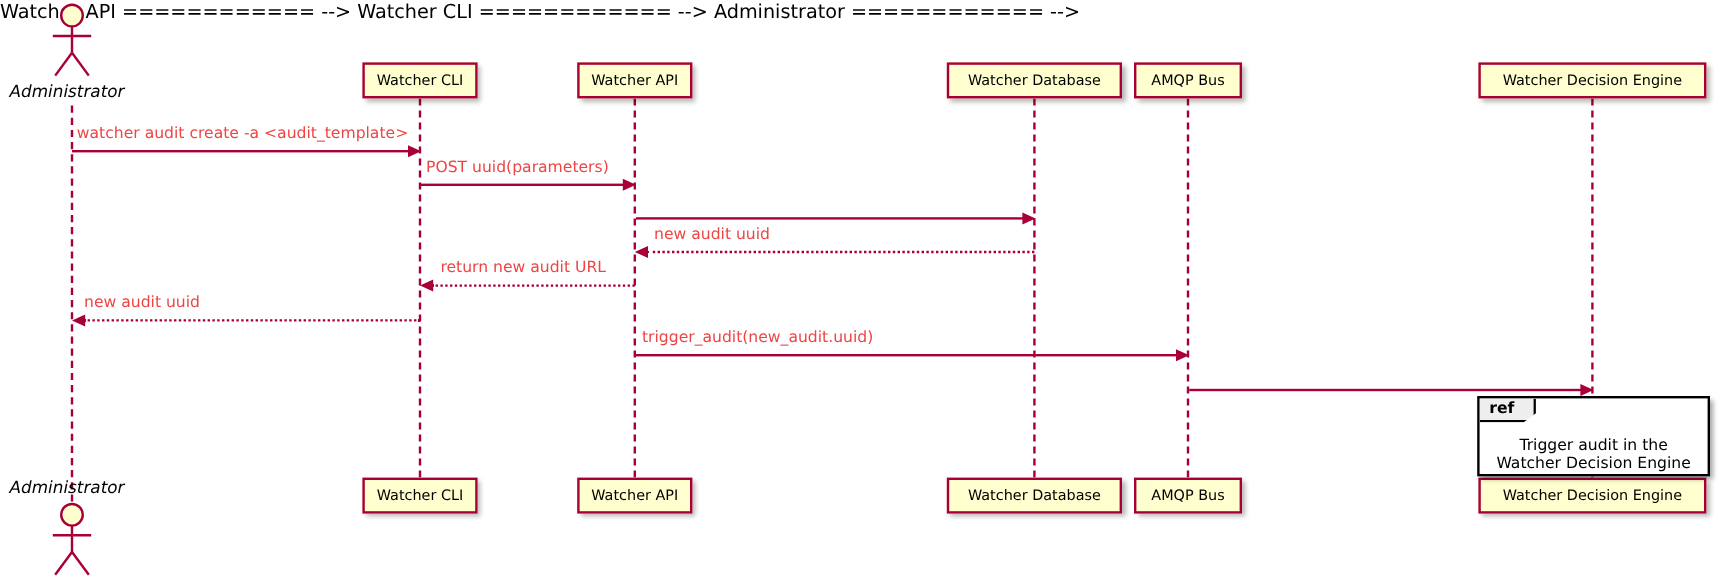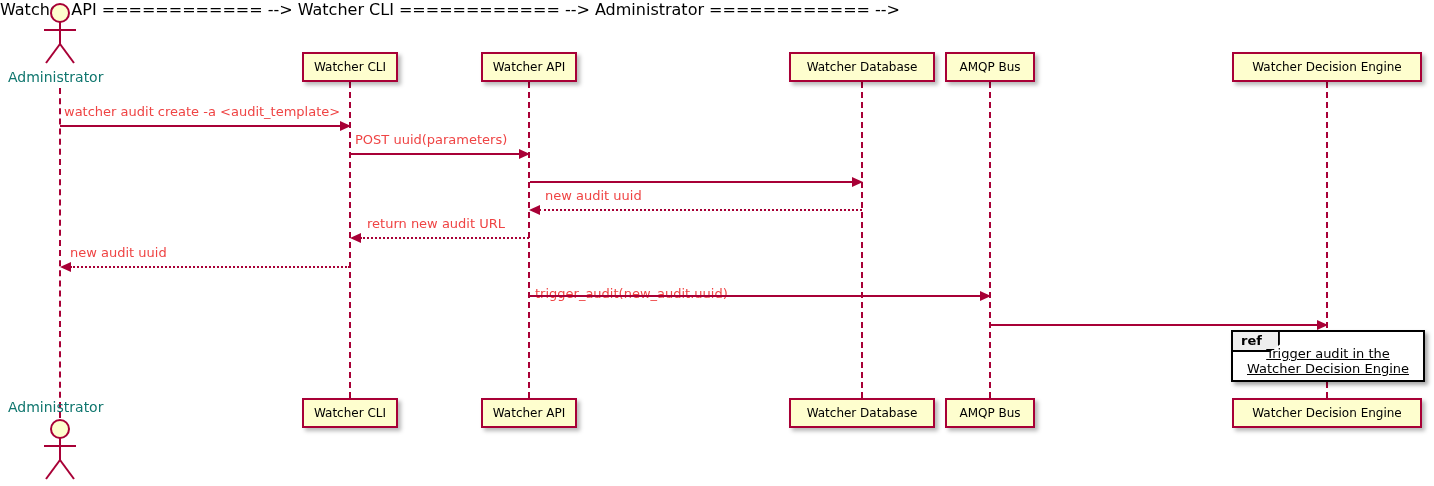--- a/index.html
+++ b/index.html
@@ -41,22 +41,23 @@
     box-shadow: 3px 3px 4px rgba(0,0,0,0.28);
   }
 
   
   .actor {
     position: absolute;
   }
   .actor-label {
     position: absolute;
     font-size: 14px;
-    color: #0f766e;
+    color: #000000;
     white-space: nowrap;
+    font-style: italic;
   }
 
   
   .msg-line {
     position: absolute;
     height: 0;
     border-top: 2px solid #A80036;
   }
   .msg-line.dotted {
     border-top: 2px dotted #A80036;
@@ -193,30 +194,30 @@
   <div class="msg-label" style="left:367px; top:217px;">return new audit URL</div>
   <div class="msg-line dotted" style="left:360px; top:237px; width:169px;"></div>
   <div class="arrow-left" style="left:350px; top:233px;"></div>
 
    Administrator ============ --&gt;
   <div class="msg-label" style="left:70px; top:246px;">new audit uuid</div>
   <div class="msg-line dotted" style="left:70px; top:266px; width:280px;"></div>
   <div class="arrow-left" style="left:60px; top:262px;"></div>
 
   
-  <div class="msg-label" style="left:535px; top:275px;margin-top:12px;">trigger_audit(new_audit.uuid)</div>
+  <div class="msg-label" style="left:535px; top:275px;">trigger_audit(new_audit.uuid)</div>
   <div class="msg-line" style="left:530px; top:295px; width:452px;"></div>
   <div class="arrow-right" style="left:980px; top:291px;"></div>
 
   
   <div class="msg-line" style="left:991px; top:324px; width:328px;"></div>
   <div class="arrow-right" style="left:1317px; top:320px;"></div>
 
   
-  <div class="ref-box" style="left:1231px; top:330px; width:194px; height:52px;">
+  <div class="ref-box" style="left:1231px; top:330px; width:194px; height:67px;">
     <div class="ref-tab">ref</div>
-    <div class="ref-body" style="top:14px;text-decoration:underline;">
+    <div class="ref-body" style="top:32px;">
       <div>Trigger audit in the</div>
       <div>Watcher Decision Engine</div>
     </div>
   </div>
 
 </div>
 
 </body></html>

